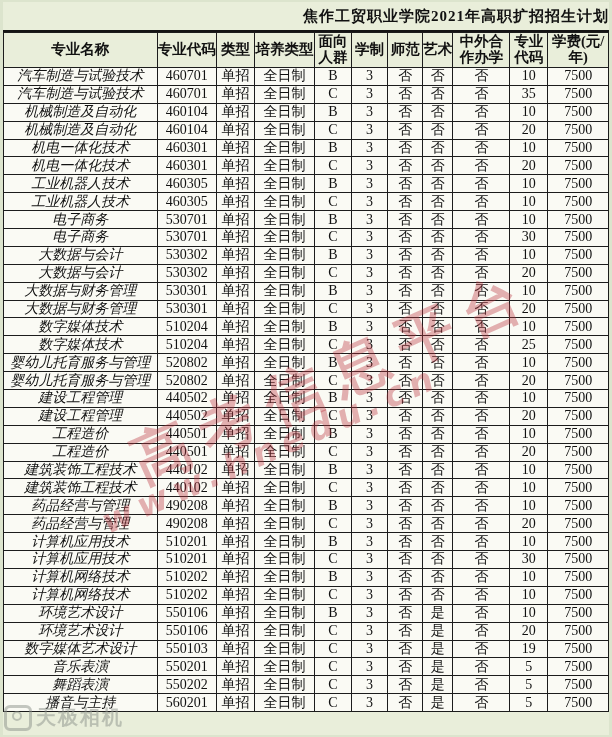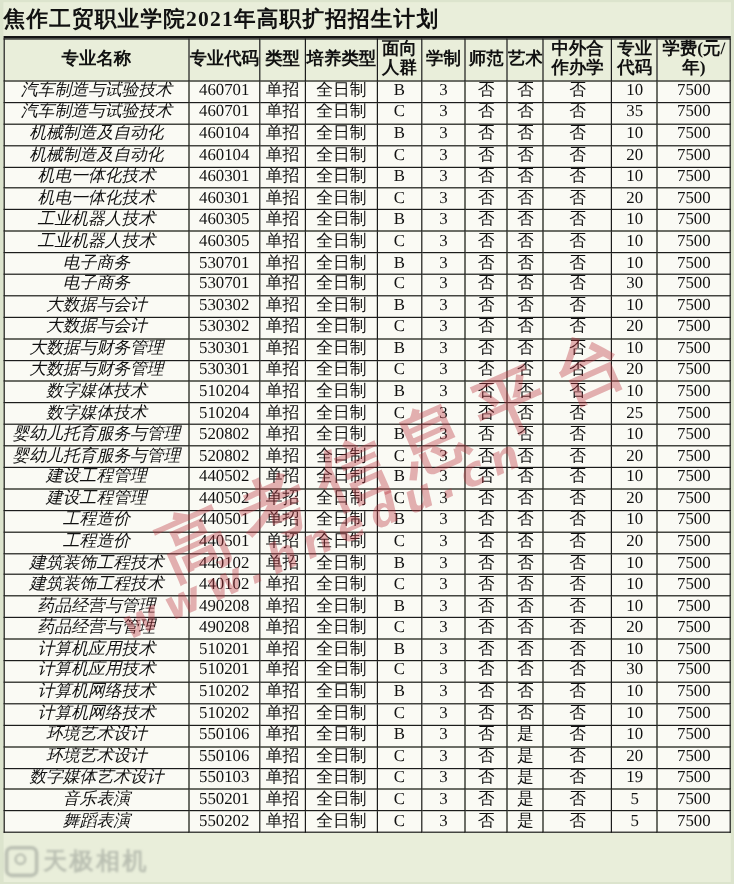--- a/index.html
+++ b/index.html
@@ -13,22 +13,22 @@
   }
   .sheet {
     position: absolute;
     left: 3px; top: 2px;
     width: 606px; height: 733px;
     background: #e9eeda;
   }
   .title {
     height: 28px;
     line-height: 28px;
-    text-align: left;
-    font-size: 18px;
+    text-align: right;
+    font-size: 15px;
     font-weight: bold;
     letter-spacing: 1px;
     background: #e9eeda;
     border-bottom: 2px solid #141414;
     white-space: nowrap;
   }
   table.plan {
     width: 100%;
     border-collapse: collapse;
     table-layout: fixed;
@@ -602,20 +602,33 @@
           <td>单招</td>
           <td>全日制</td>
           <td>C</td>
           <td>3</td>
           <td>否</td>
           <td>是</td>
           <td>否</td>
           <td>5</td>
           <td>7500</td>
         </tr>
+        <tr>
+          <td class="major">播音与主持</td>
+          <td>560201</td>
+          <td>单招</td>
+          <td>全日制</td>
+          <td>C</td>
+          <td>3</td>
+          <td>否</td>
+          <td>是</td>
+          <td>否</td>
+          <td>5</td>
+          <td>7500</td>
+        </tr>
       </tbody>
   </table>
 </div>
 
 <div class="wm wm-cn">高考信息平台</div>
 <div class="wm wm-url">www.hnedu.cn</div>
 
 <div class="corner-logo">
   <span class="cam"></span>
   <span class="txt">天极相机</span>

